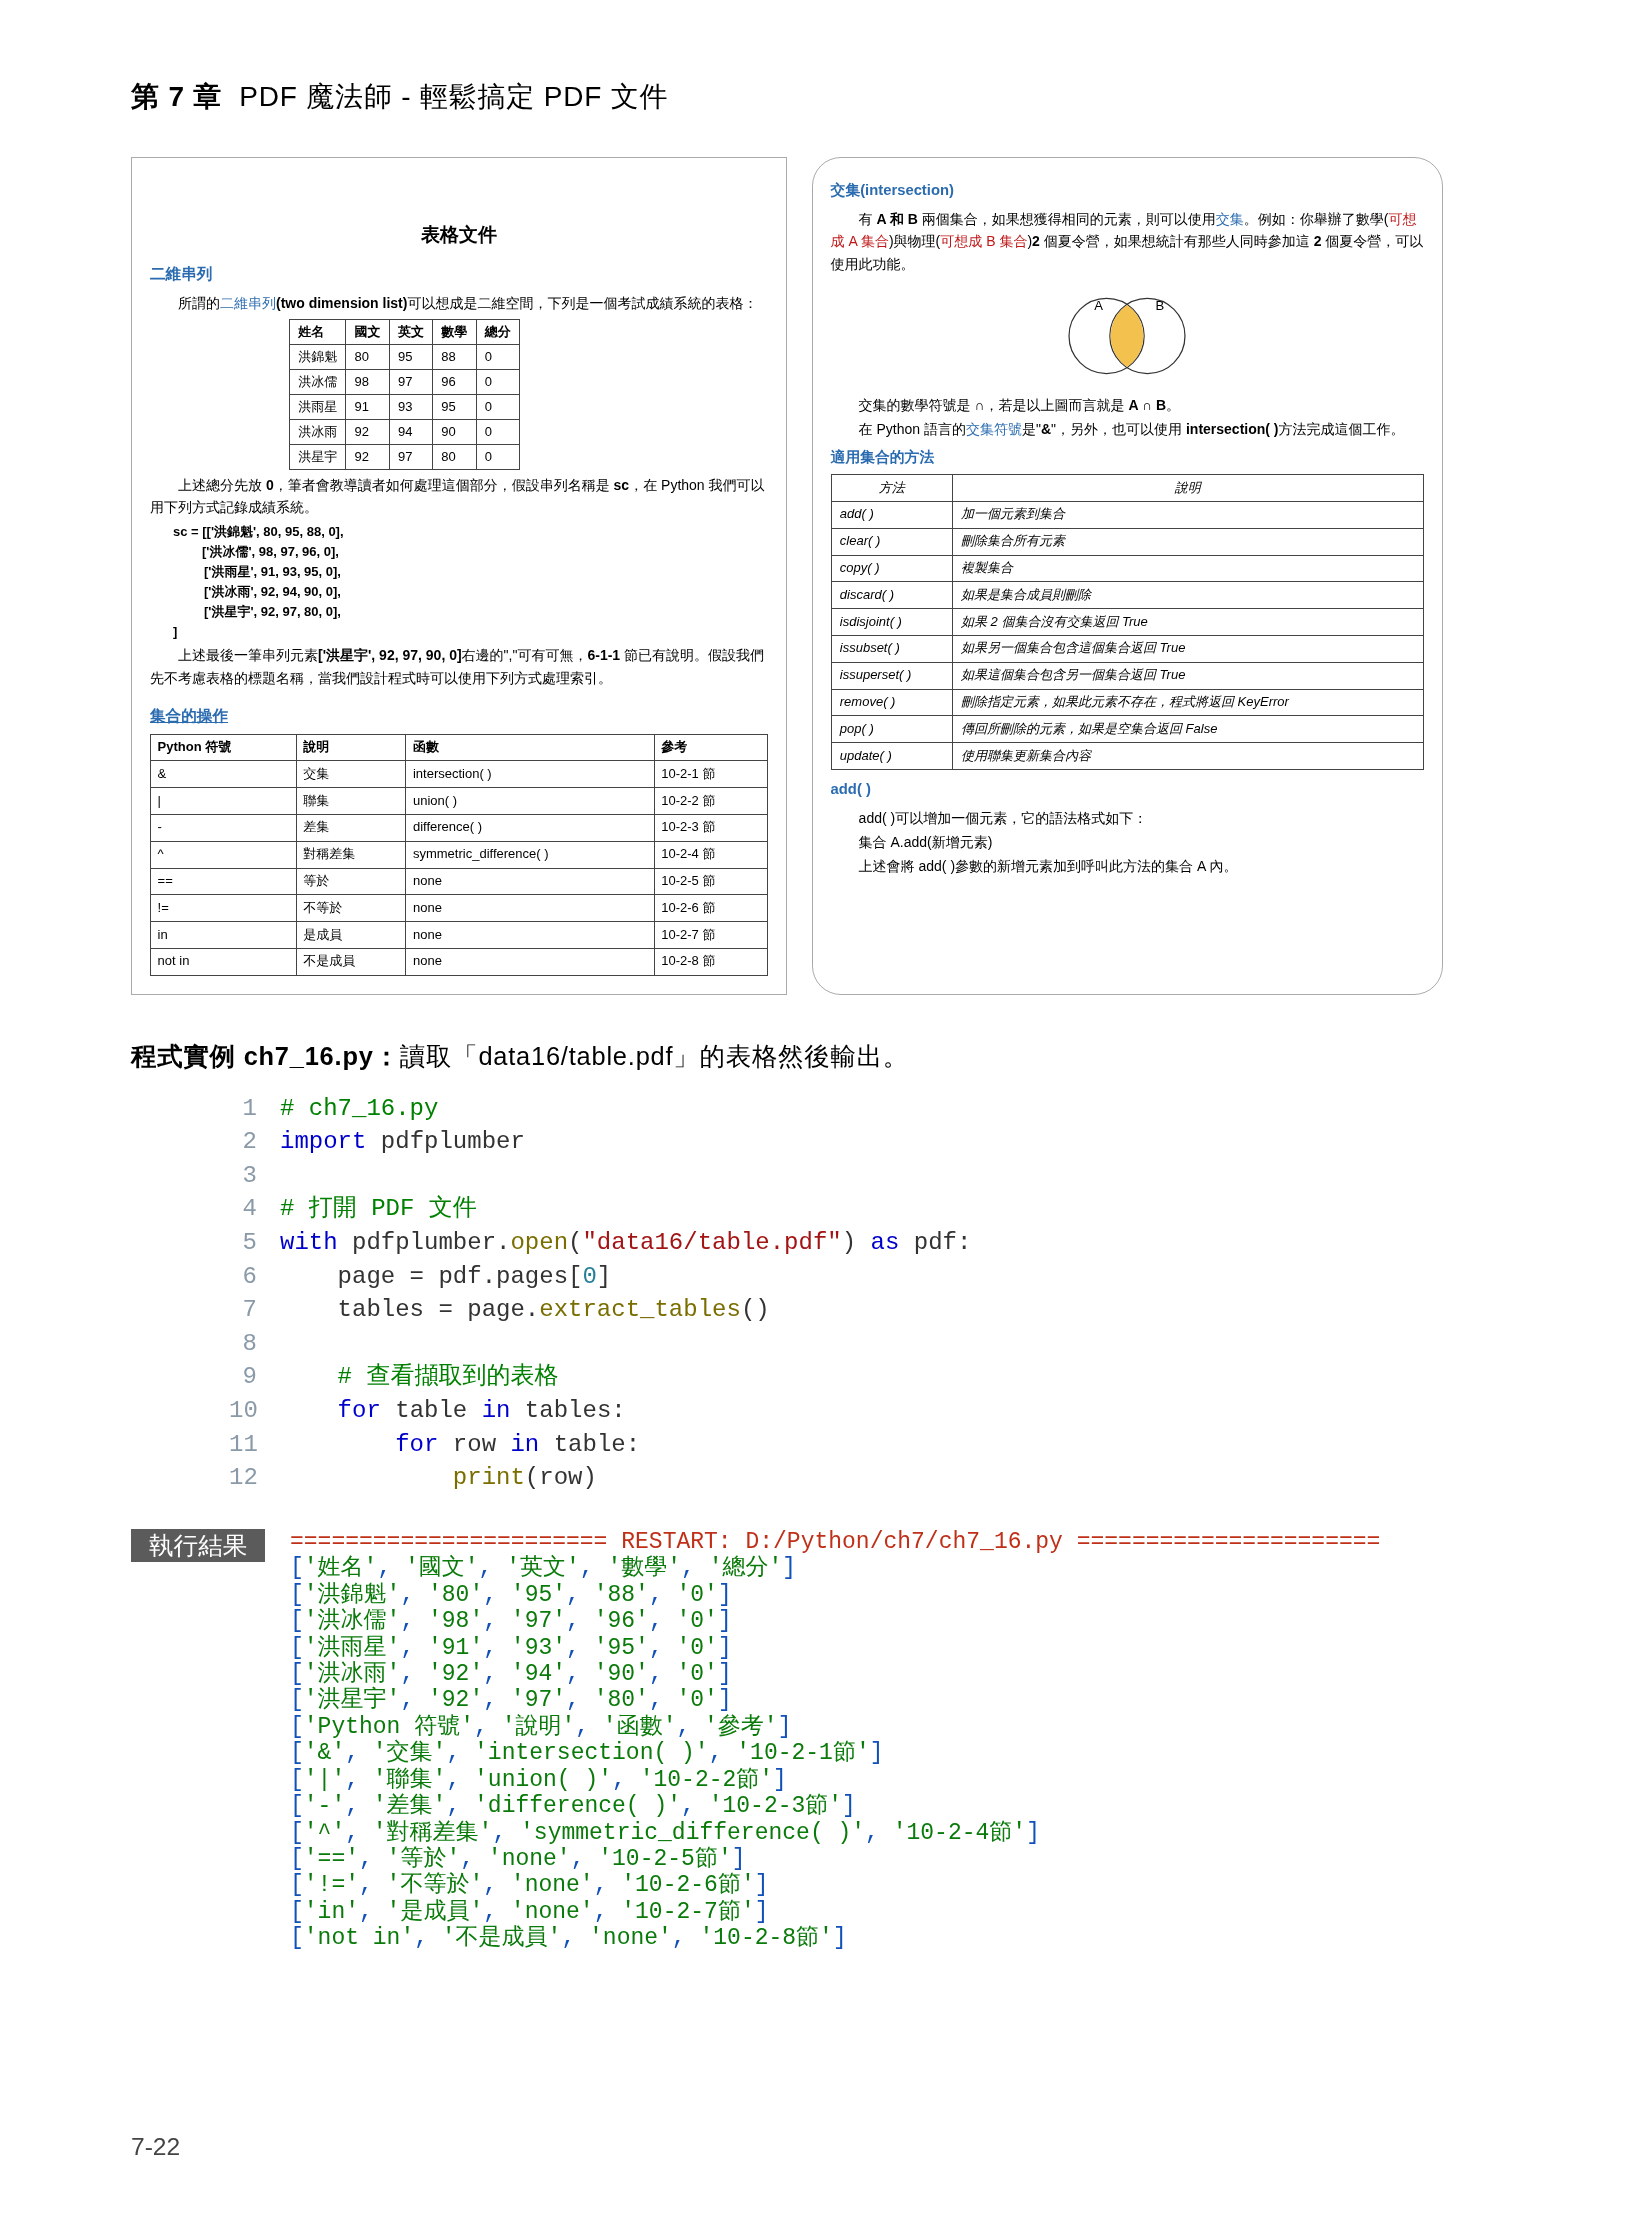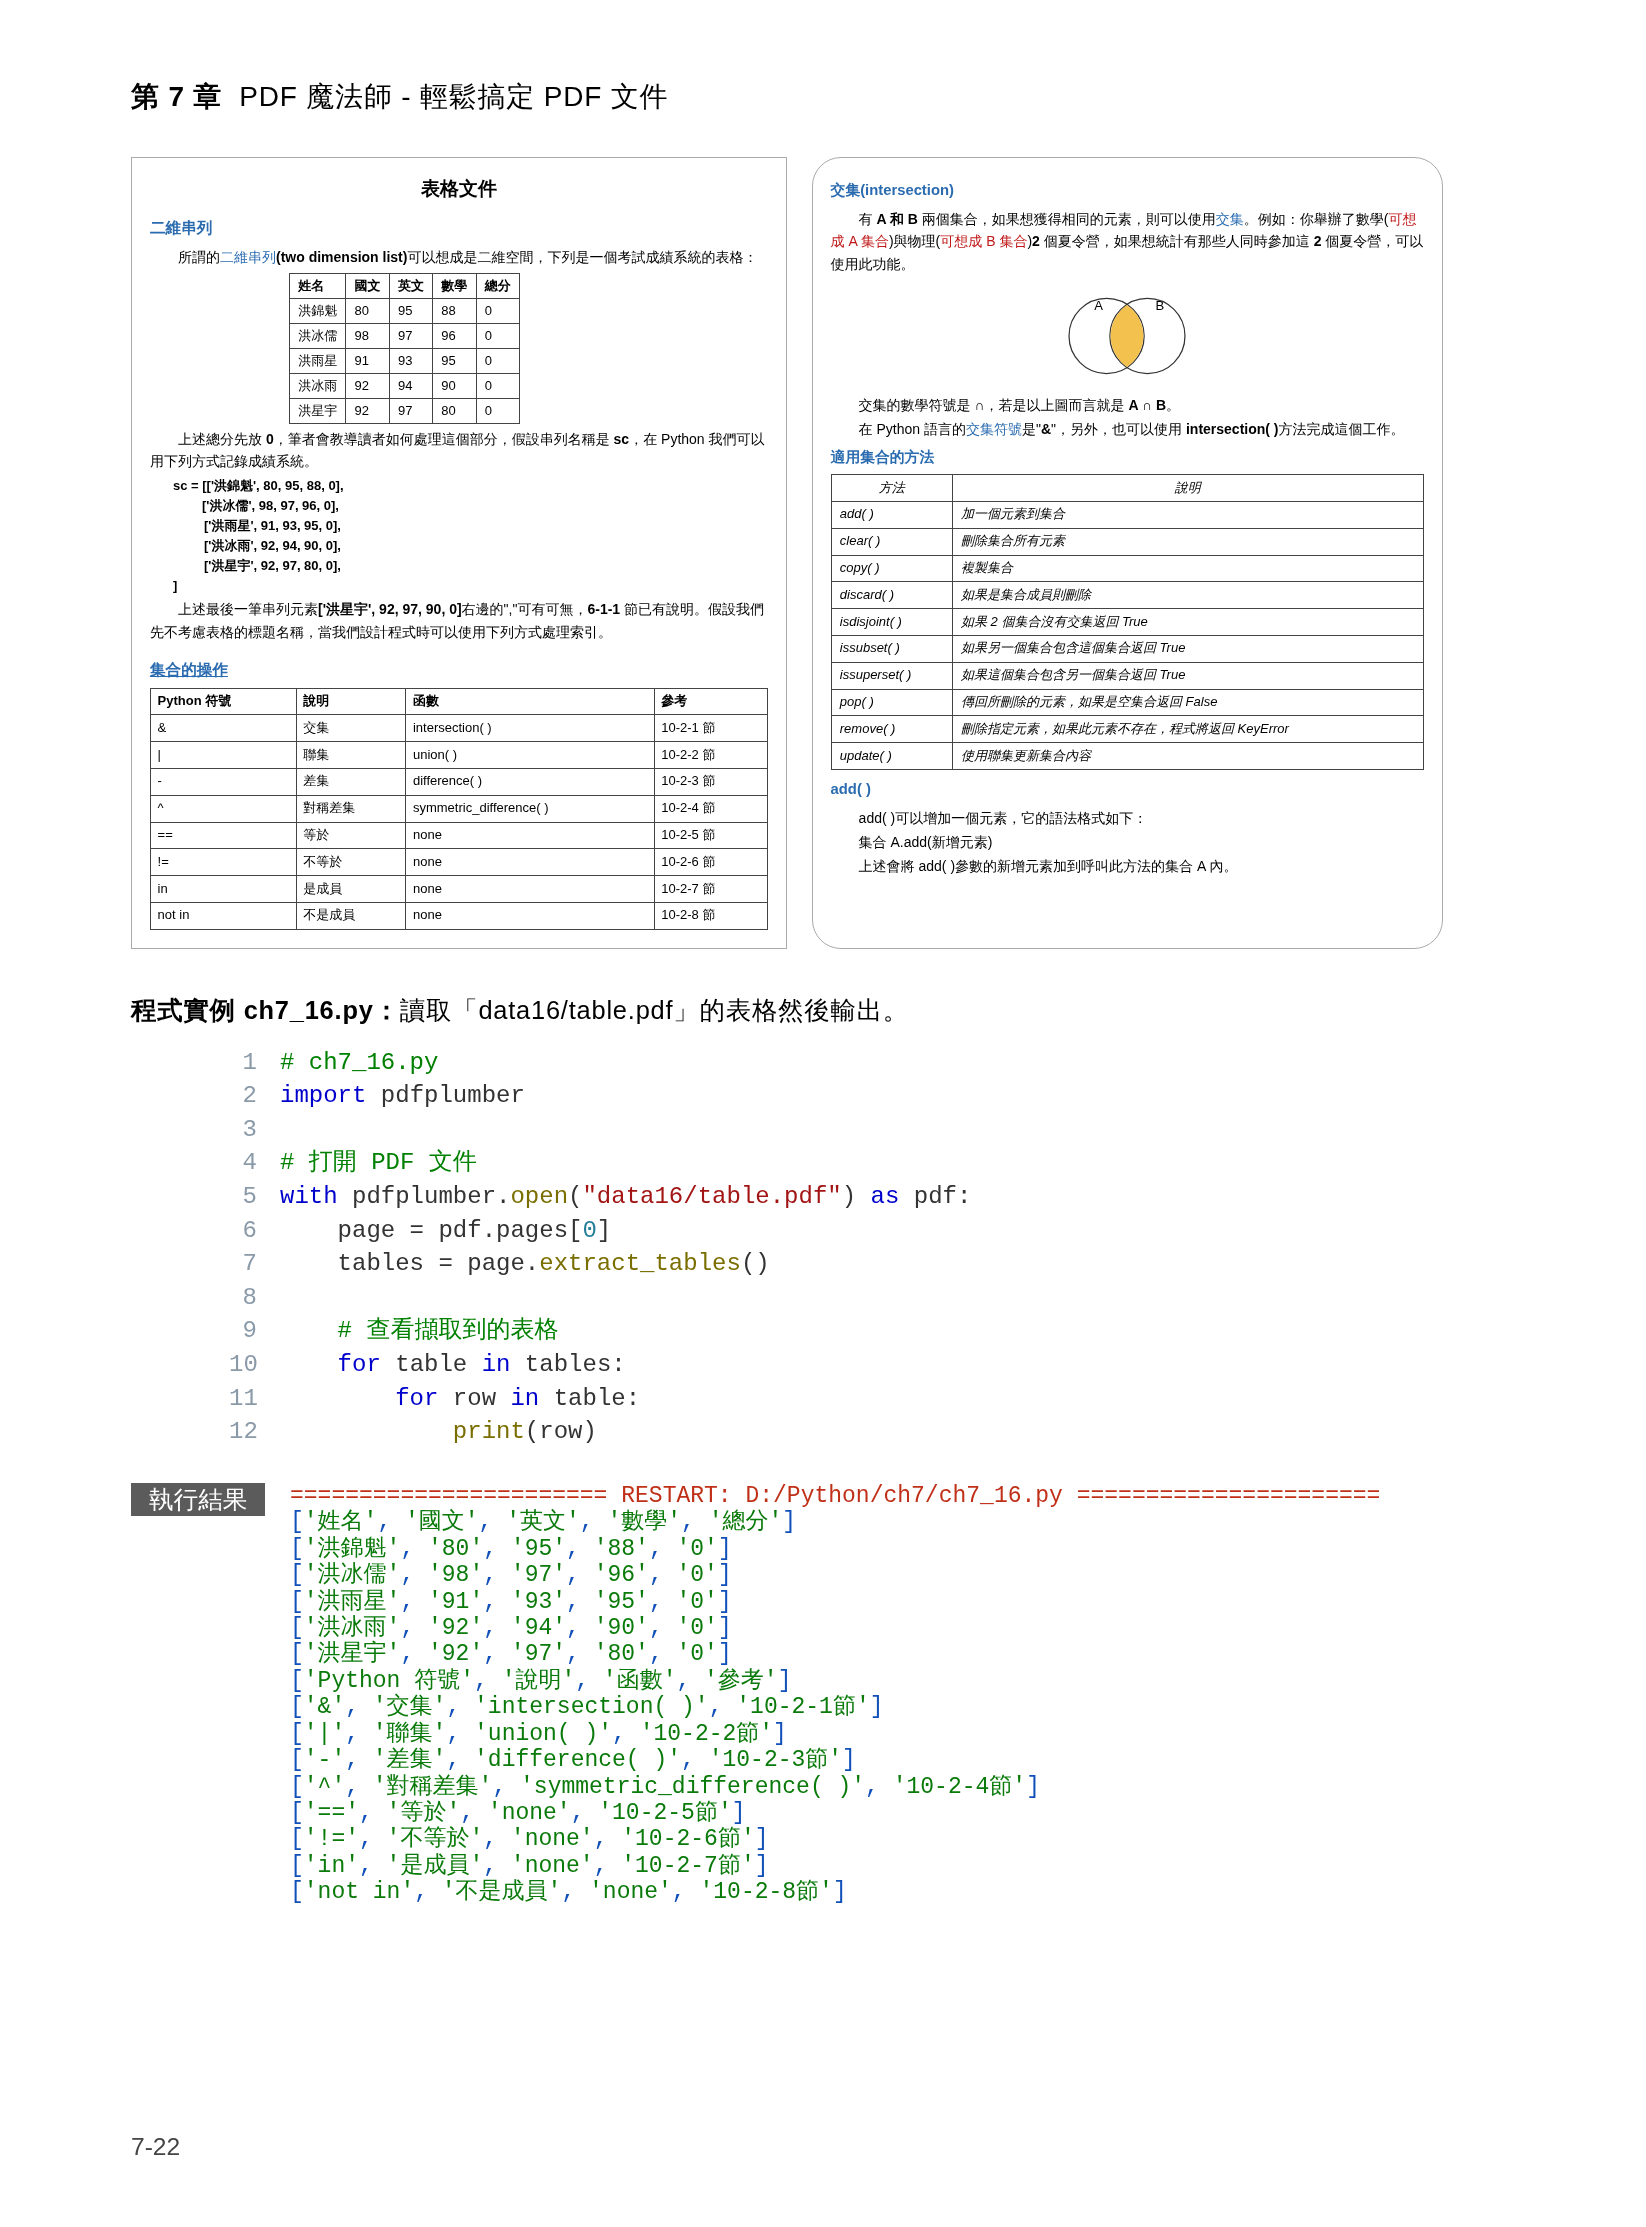--- a/index.html
+++ b/index.html
@@ -3,21 +3,21 @@
 <meta charset="utf-8">
 <style>
   * { box-sizing: border-box; margin: 0; padding: 0; }
   body { font-family: "Microsoft JhengHei", "PingFang TC", sans-serif; background: #fff; width: 1646px; height: 2227px; padding: 78px 131px 49px 131px; color: #000; }
   .chapter-header { font-size: 28px; font-weight: 400; margin-bottom: 41px; letter-spacing: 0.8px; }
   .chapter-header .bold { font-weight: 700; }
   .two-col { display: flex; gap: 24.6px; margin-bottom: 45px; }
   .panel { border: 0.8px solid #aaa; padding: 16.4px 18px; font-size: 14px; line-height: 1.6; }
   .panel-left { flex: 0 0 656px; }
   .panel-right { flex: 0 0 631px; border-radius: 29px; }
-  .pl-title { text-align: center; font-weight: 700; font-size: 19px; margin-bottom: 11.5px; }
+  .pl-title { text-align: center; font-weight: 700; font-size: 19px; margin-bottom: 11.5px; margin-top: 46px; }
   .sec-head-blue { color: #2b6cb0; font-weight: 700; font-size: 15.6px; margin: 6.6px 0 4.9px; }
   .sec-head-blue2 { color: #2b6cb0; font-weight: 700; font-size: 14.8px; margin: 4.9px 0; }
   .para { margin: 1.6px 0; }
   .ind1 { text-indent: 2em; }
   .blue { color: #2b6cb0; }
   .red { color: #c01818; }
   .tbl { border-collapse: collapse; margin: 4.9px 0 3.3px 139px; }
   .tbl th, .tbl td { border: 0.8px solid #444; padding: 1.6px 8.2px; font-size: 13px; text-align: left; }
   .code-sc { margin-left: 23px; margin-top: 3.3px; font-size: 13px; line-height: 1.55; }
   .tbl2 { border-collapse: collapse; margin: 4.9px 0 1.6px; width: 100%; padding-left: 13px; }
@@ -235,26 +235,26 @@
           </tr>
       <tr>
             <td>issubset( )</td>
             <td>如果另一個集合包含這個集合返回 True</td>
           </tr>
       <tr>
             <td>issuperset( )</td>
             <td>如果這個集合包含另一個集合返回 True</td>
           </tr>
       <tr>
+            <td>remove( )</td>
+            <td>刪除指定元素，如果此元素不存在，程式將返回 KeyError</td>
+          </tr>
+      <tr>
             <td>pop( )</td>
             <td>傳回所刪除的元素，如果是空集合返回 False</td>
-          </tr>
-      <tr>
-            <td>remove( )</td>
-            <td>刪除指定元素，如果此元素不存在，程式將返回 KeyError</td>
           </tr>
       <tr>
             <td>update( )</td>
             <td>使用聯集更新集合內容</td>
           </tr>
     </tbody>
       </table>
 
     <div class="sec-head-blue2" style="margin-top:8.2px;">add( )</div>
     <div class="para ind1">add( )可以增加一個元素，它的語法格式如下：</div>

